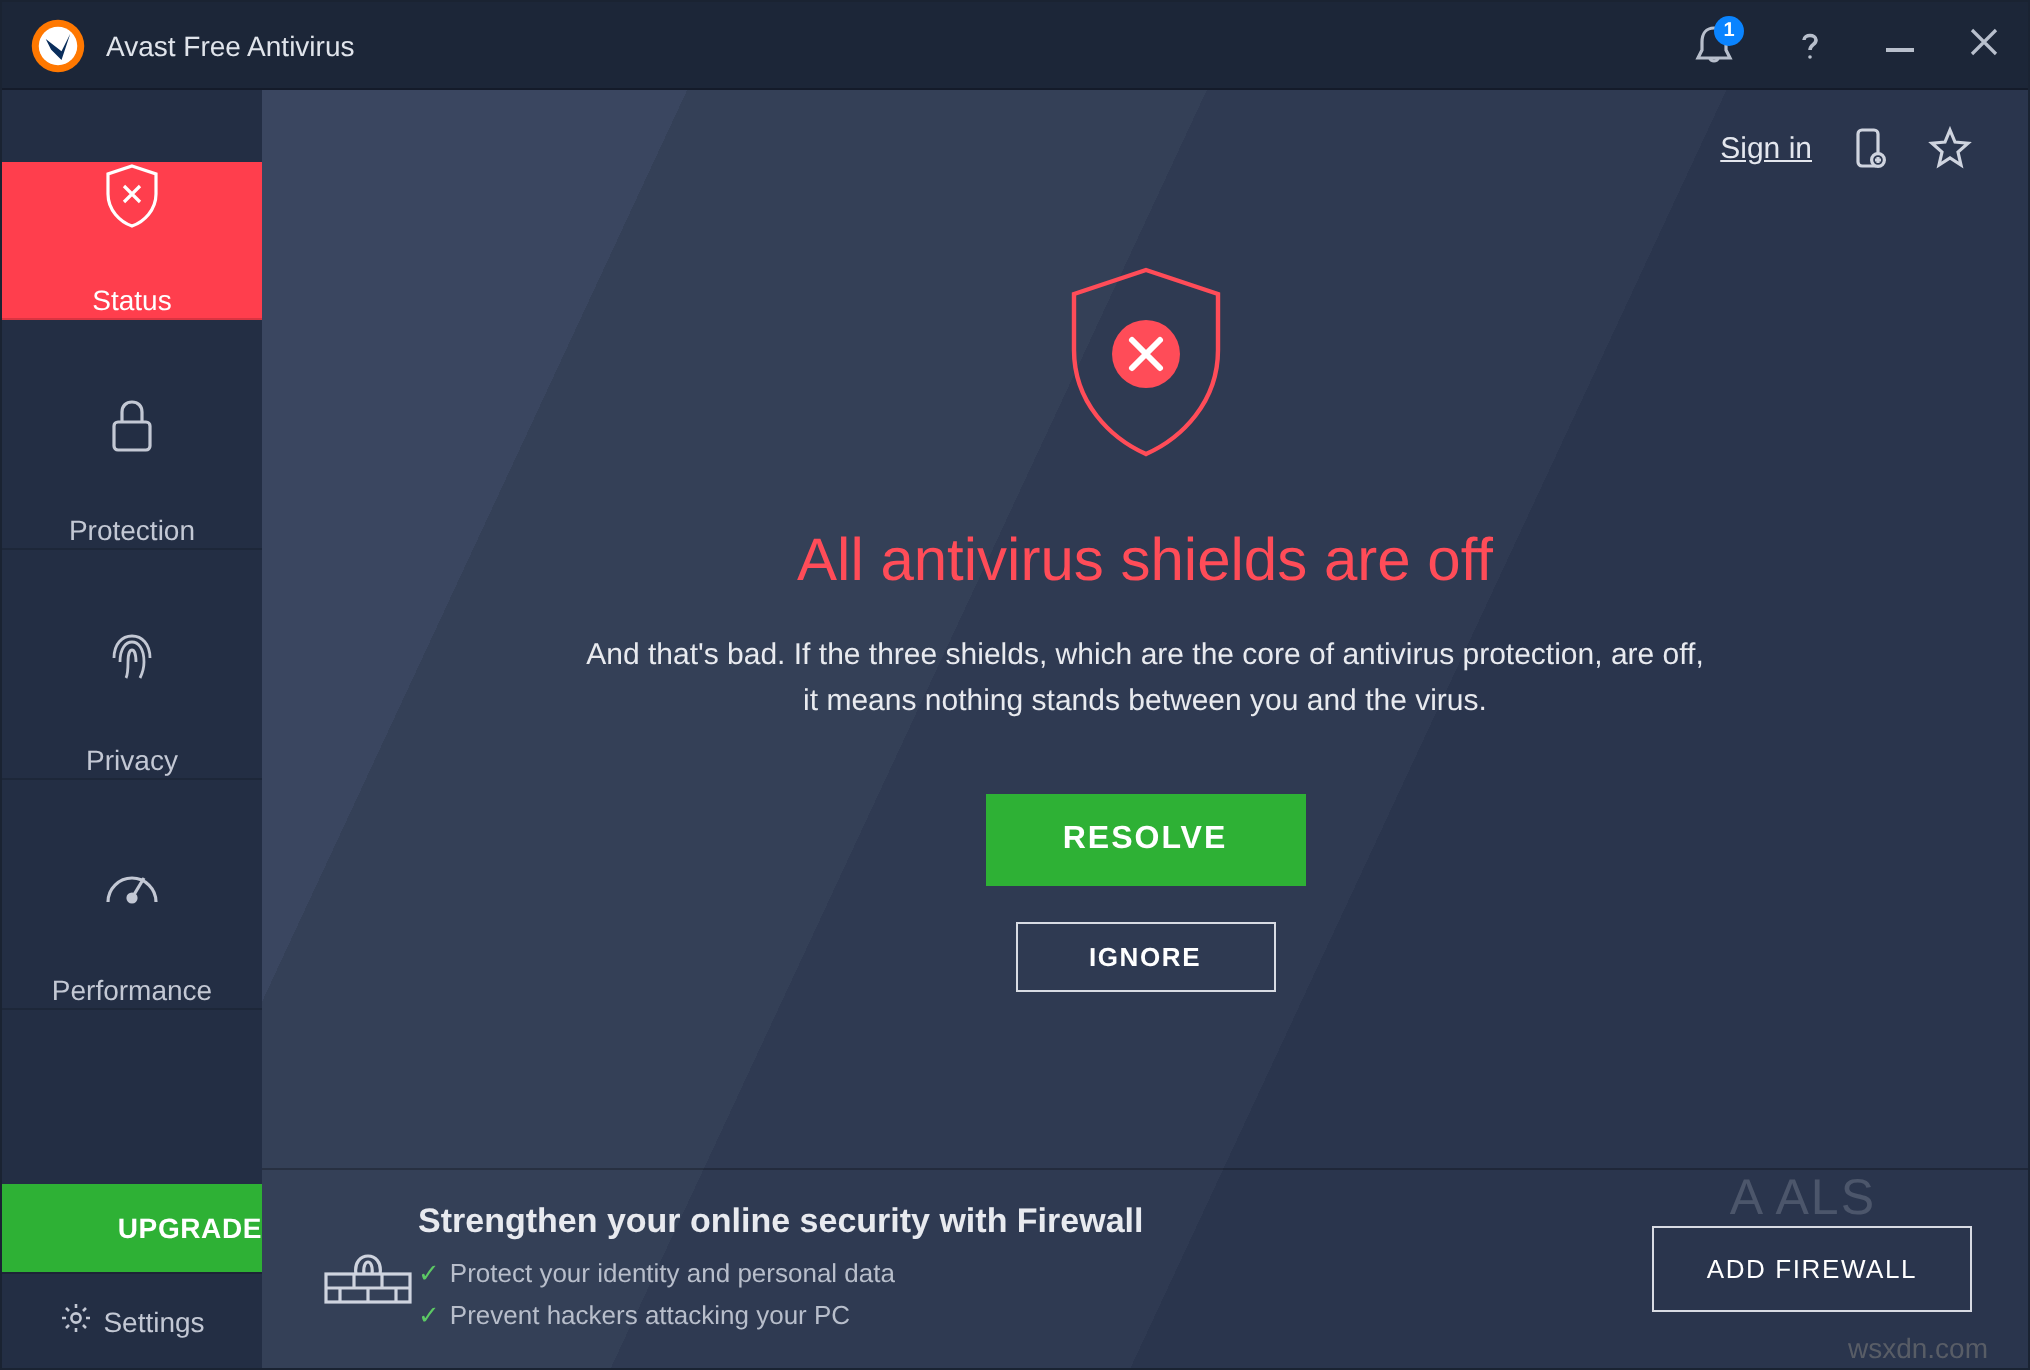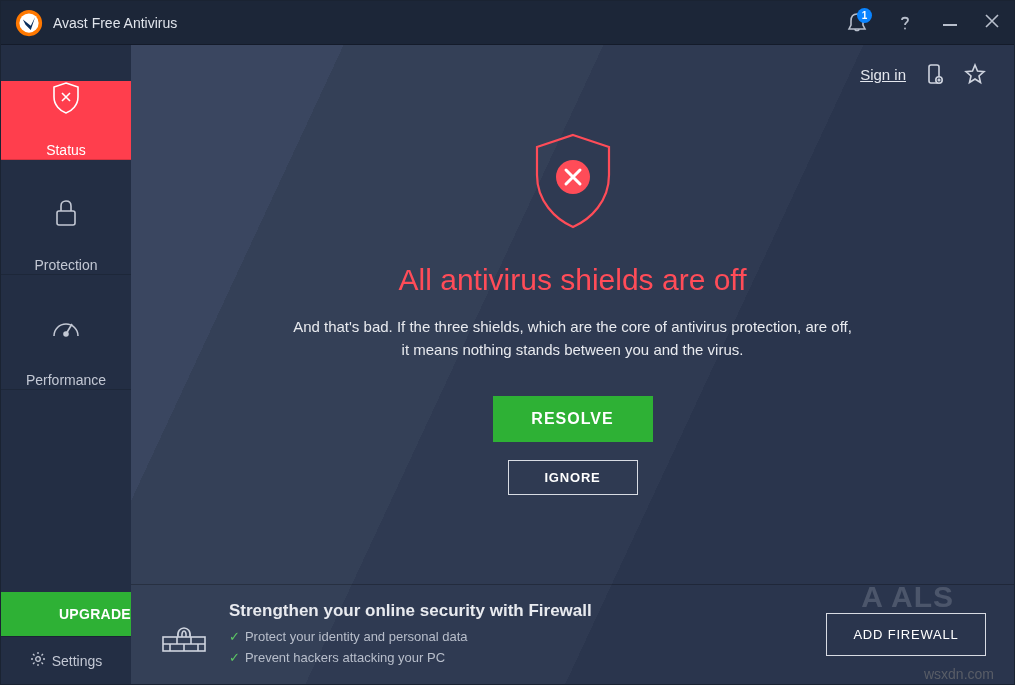--- a/index.html
+++ b/index.html
@@ -35,29 +35,29 @@
     .top-icon { color: #cfd4df; cursor: pointer; width: 22px; height: 22px; display: flex; align-items: center; justify-content: center; font-size: 20px; }
     
     .center { flex: 1; display: flex; flex-direction: column; align-items: center; padding-top: 46px; }
     .shield-wrap { margin-bottom: 28px; }
     .headline { color: #ff4c58; font-size: 30px; font-weight: 400; margin-bottom: 18px; }
     .subtext { color: #e8eaef; font-size: 15px; line-height: 1.55; text-align: center; max-width: 560px; margin-bottom: 34px; }
     .resolve-btn { background: #2eb135; color: #fff; font-weight: bold; font-size: 16px; letter-spacing: 1px; padding: 14px 0; width: 160px; text-align: center; cursor: pointer; margin-bottom: 18px; }
     .ignore-btn { border: 1px solid #d8dbe3; color: #fff; font-weight: bold; font-size: 13px; letter-spacing: 0.8px; padding: 9px 16px; width: 130px; text-align: center; cursor: pointer; }
     
     
-    .promo { height: 100px; border-top: 1px solid rgba(0,0,0,0.25); display: flex; align-items: center; padding: 0 28px; gap: 20px; }
+    .promo { height: 100px; border-top: 1px solid rgba(0,0,0,0.25); display: flex; align-items: center; padding: 0 28px; }
     .promo-icon { width: 50px; height: 50px; display: flex; align-items: center; justify-content: center; }
     .promo-text { flex: 1; color: #e8eaef; }
     .promo-title { font-size: 17px; font-weight: bold; margin-bottom: 6px; }
     .promo-list { font-size: 13px; color: #b8becb; line-height: 1.55; }
     .check { color: #5cc964; margin-right: 5px; }
     .addfw-btn { border: 1px solid #d8dbe3; color: #fff; font-weight: normal; font-size: 13px; letter-spacing: 0.8px; padding: 13px 0; width: 160px; text-align: center; cursor: pointer; }
     
-    .watermark { position: absolute; right: 60px; bottom: 70px; color: rgba(200,205,215,0.22); font-size: 30px; font-weight: bold; letter-spacing: 1px; pointer-events: none; }
+    .watermark { position: absolute; right: 76px; bottom: 70px; color: rgba(200,205,215,0.22); font-size: 25px; font-weight: normal; letter-spacing: 1px; pointer-events: none; }
     .wm2 { position: absolute; right: 20px; bottom: 2px; color: rgba(120,120,120,0.6); font-size: 14px; pointer-events: none; }
   </style>
 </head>
 <body>
 
 <div class="window">
 
   <div class="titlebar">
     <div class="app-logo">
       <svg viewBox="0 0 32 32" width="28" height="28">
@@ -107,20 +107,30 @@
         <span>Status</span>
       </div>
       <div class="nav-item">
         <span class="nav-icon">
           <svg width="28" height="30" viewBox="0 0 28 30" fill="none" stroke="currentColor" stroke-width="1.6">
             <rect x="5" y="13" width="18" height="14" rx="2"></rect>
             <path d="M9 13 V8 C9 5 11 3 14 3 C17 3 19 5 19 8 V13"></path>
           </svg>
         </span>
         <span>Protection</span>
+      </div>
+      <div class="nav-item">
+        <span class="nav-icon">
+          <svg width="30" height="30" viewBox="0 0 30 30" fill="none" stroke="currentColor" stroke-width="1.4">
+            <path d="M6 16 C6 9 10 5 15 5 C20 5 24 9 24 16"></path>
+            <path d="M9 18 C9 11 12 8 15 8 C18 8 21 11 21 18 C21 21 20 24 19 26"></path>
+            <path d="M12 26 C13 24 13 21 13 18 C13 14 14 12 15 12 C16 12 17 14 17 18"></path>
+          </svg>
+        </span>
+        <span>Privacy</span>
       </div>
       <div class="nav-item">
         <span class="nav-icon">
           <svg width="32" height="28" viewBox="0 0 32 28" fill="none" stroke="currentColor" stroke-width="1.6">
             <path d="M4 22 A12 12 0 1 1 28 22"></path>
             <path d="M16 20 L22 10"></path>
             <circle cx="16" cy="20" r="2" fill="currentColor"></circle>
           </svg>
         </span>
         <span>Performance</span>

